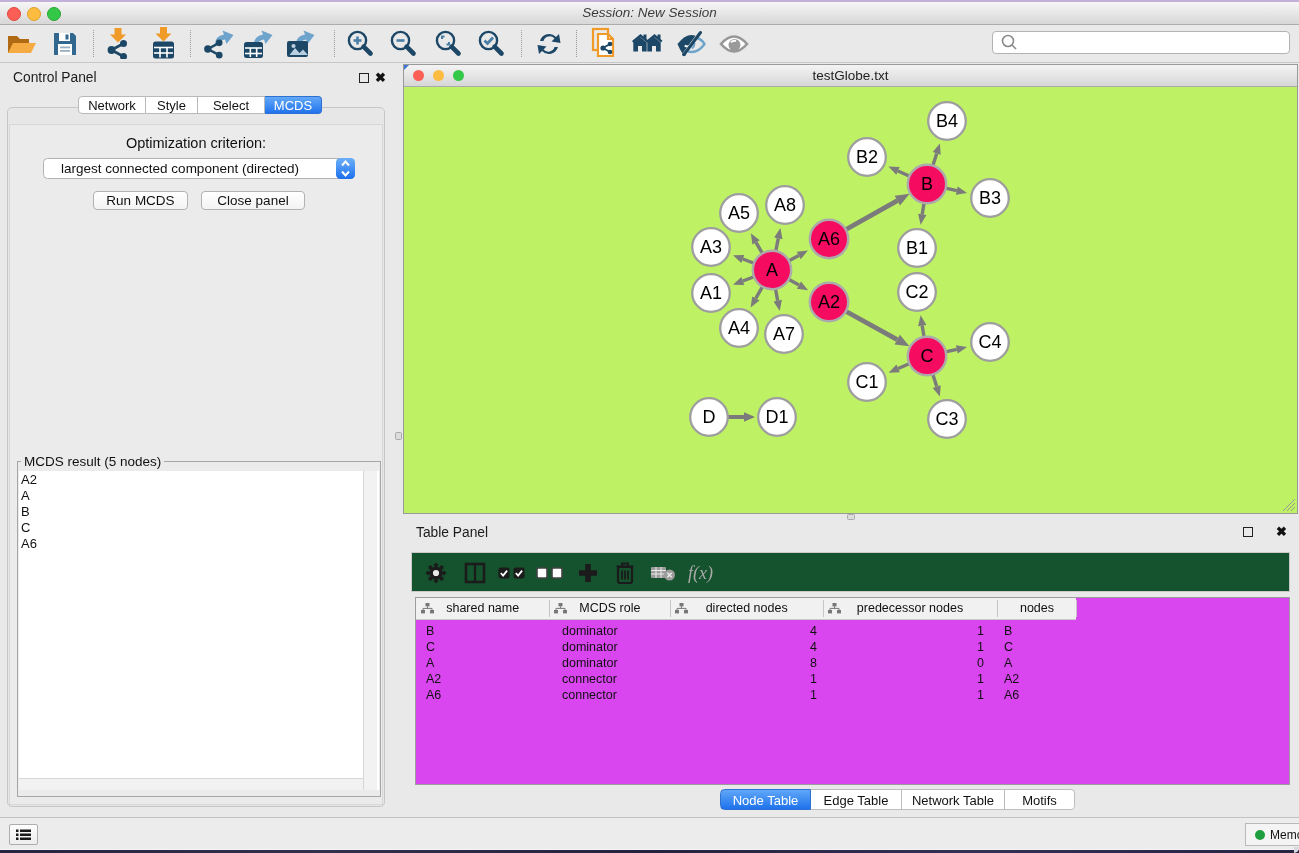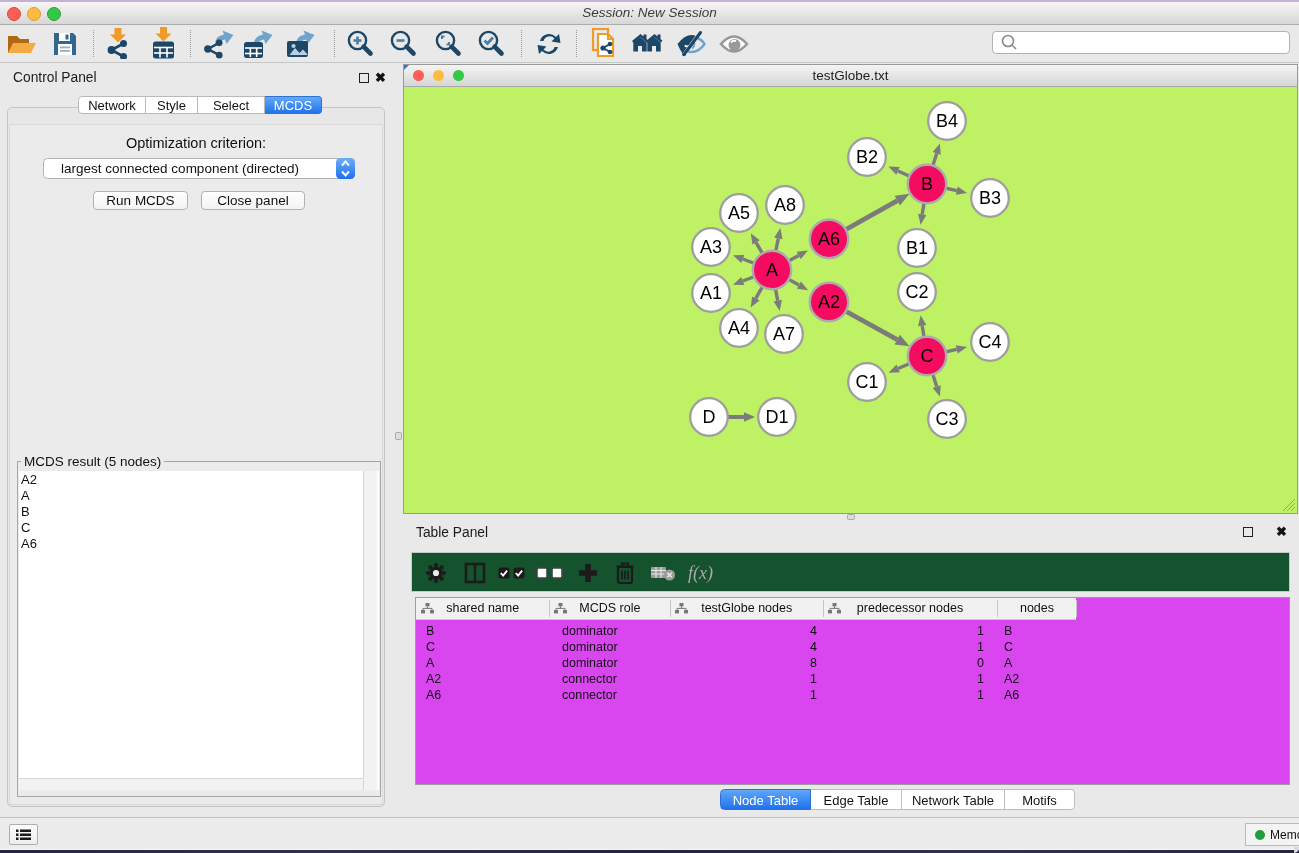--- a/index.html
+++ b/index.html
@@ -427,21 +427,21 @@
           <g fill="#777">
             <rect x="4.5" y="0" width="4" height="3.4"></rect>
             <rect x="0" y="7" width="4" height="3.4"></rect>
             <rect x="9" y="7" width="4" height="3.4"></rect>
           </g>
           <path d="M6.5 3.4 v2 M2 7 v-1.6 h9 v1.6" stroke="#777" stroke-width="1" fill="none"></path>
         </svg>
       </div>
 <div class="hsep" style="left:133.4px"></div>
 <div class="hcell" style="left:254.4px;width:152.6px">
-        <div class="htext">testGlobe nodes</div>
+        <div class="htext">directed nodes</div>
         <svg style="position:absolute;left:5px;top:5px" width="13" height="11" viewBox="0 0 13 11">
           <g fill="#777">
             <rect x="4.5" y="0" width="4" height="3.4"></rect>
             <rect x="0" y="7" width="4" height="3.4"></rect>
             <rect x="9" y="7" width="4" height="3.4"></rect>
           </g>
           <path d="M6.5 3.4 v2 M2 7 v-1.6 h9 v1.6" stroke="#777" stroke-width="1" fill="none"></path>
         </svg>
       </div>
 <div class="hsep" style="left:254.4px"></div>

